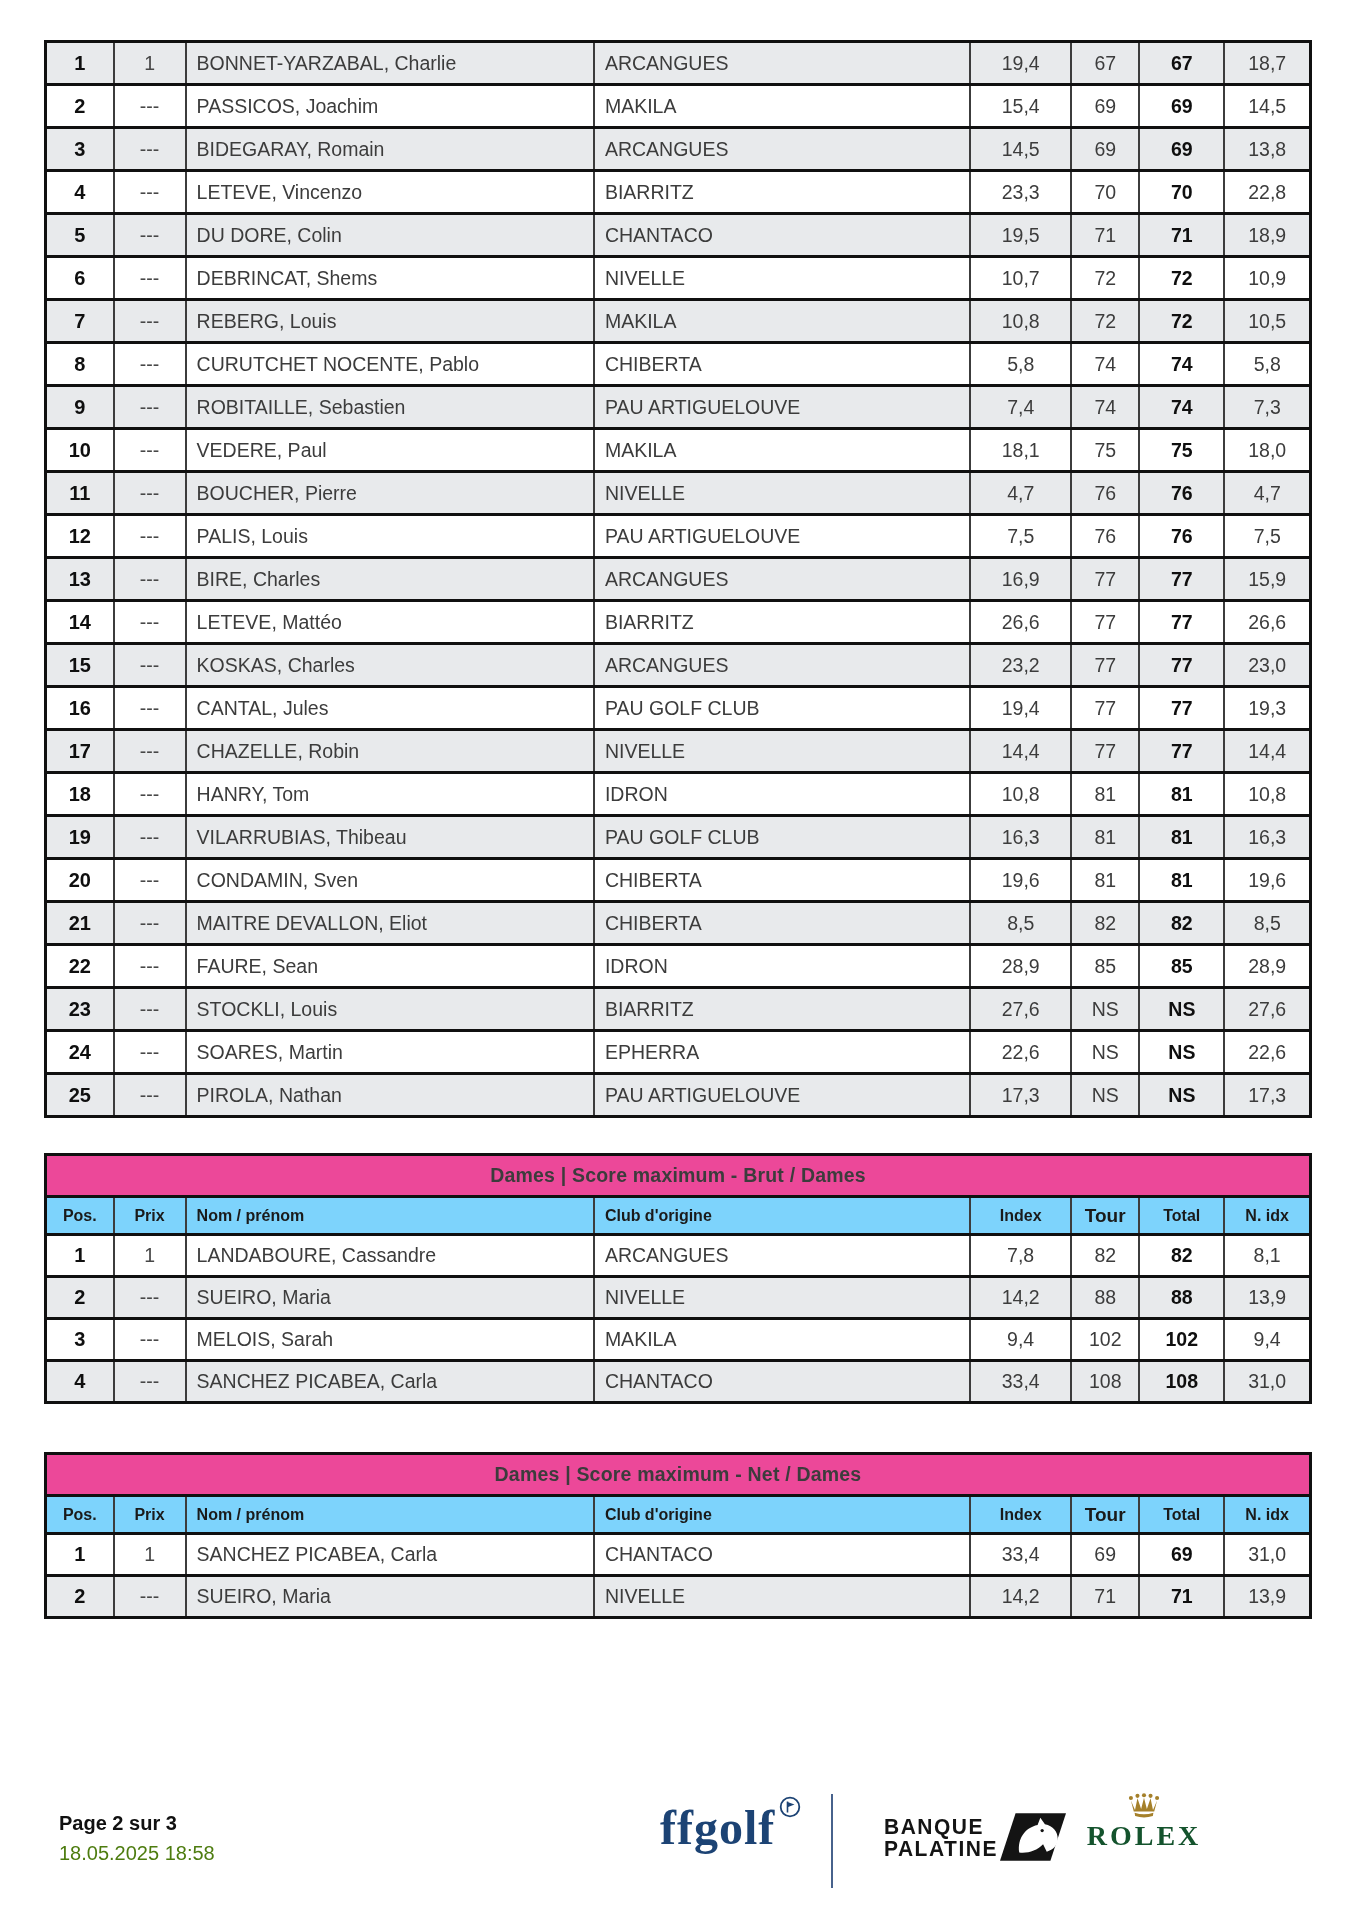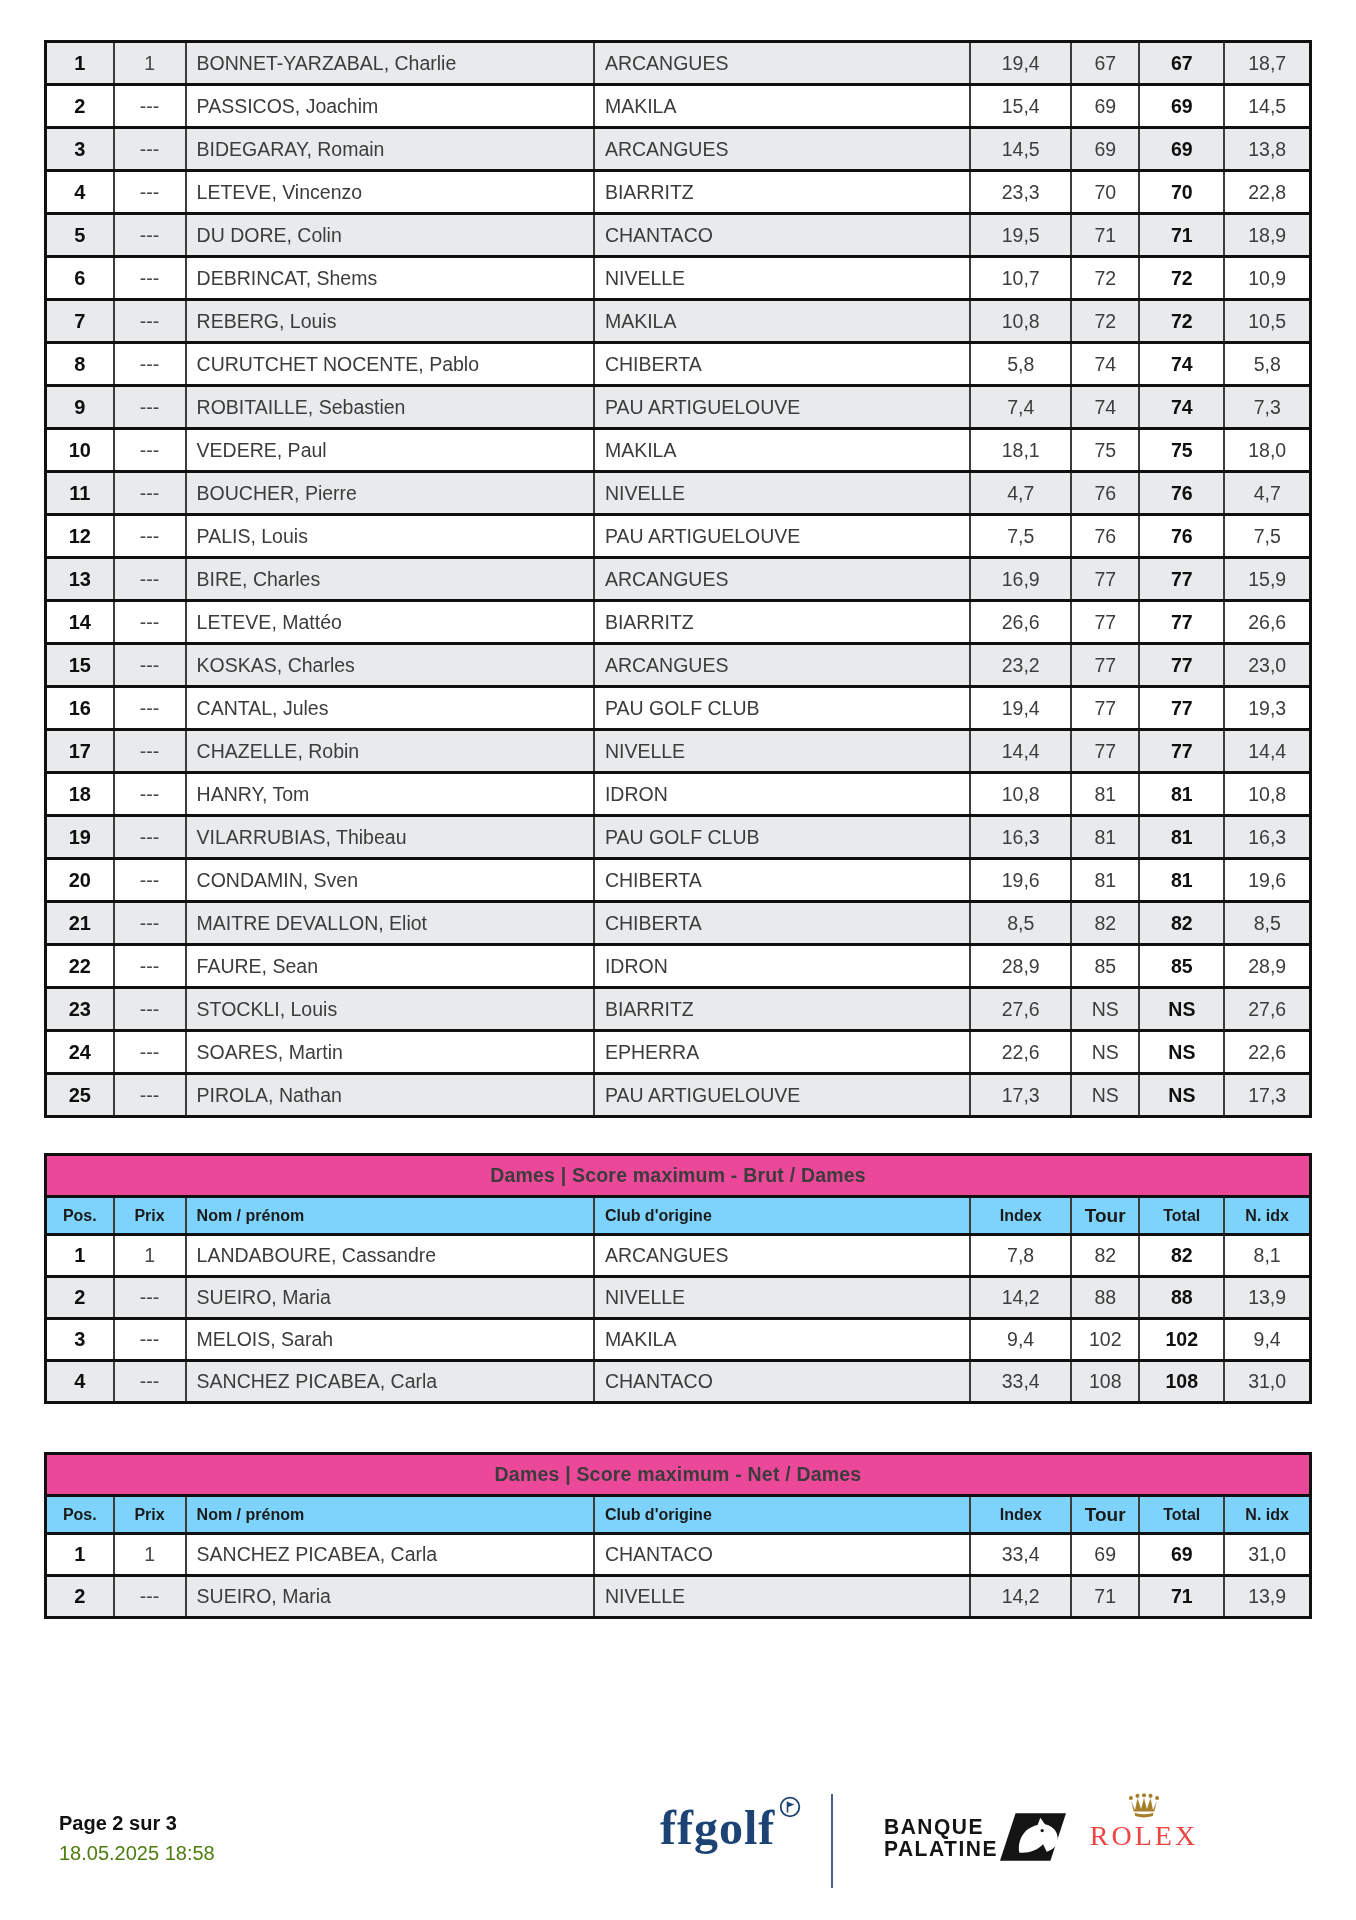--- a/index.html
+++ b/index.html
@@ -78,22 +78,22 @@
   .logo-bp { position:absolute; left:884px; top:26px; display:flex; align-items:flex-start; }
   .bp-text {
     font-size:21px; font-weight:bold; color:#141414;
     letter-spacing:1.5px; line-height:21px; transform:scaleY(1.05);
   }
   .bp-emblem { width:66px; height:50px; margin-left:2px; margin-top:-4px; }
 
   .logo-rolex { position:absolute; left:1086px; top:2px; width:116px; text-align:center; }
   .rolex-crown { width:36px; height:26px; display:block; margin:0 auto 2px auto; }
   .rolex-text {
-    font-family:"Liberation Serif", serif; font-weight:normal;
-    font-size:28px; color:#ef4444; letter-spacing:3px;
+    font-family:"Liberation Serif", serif; font-weight:bold;
+    font-size:28px; color:#14532d; letter-spacing:3px;
   }
 </style>
 </head>
 <body>
 
 <div class="page">
 
   <table class="res main">
     <colgroup>
         <col>

